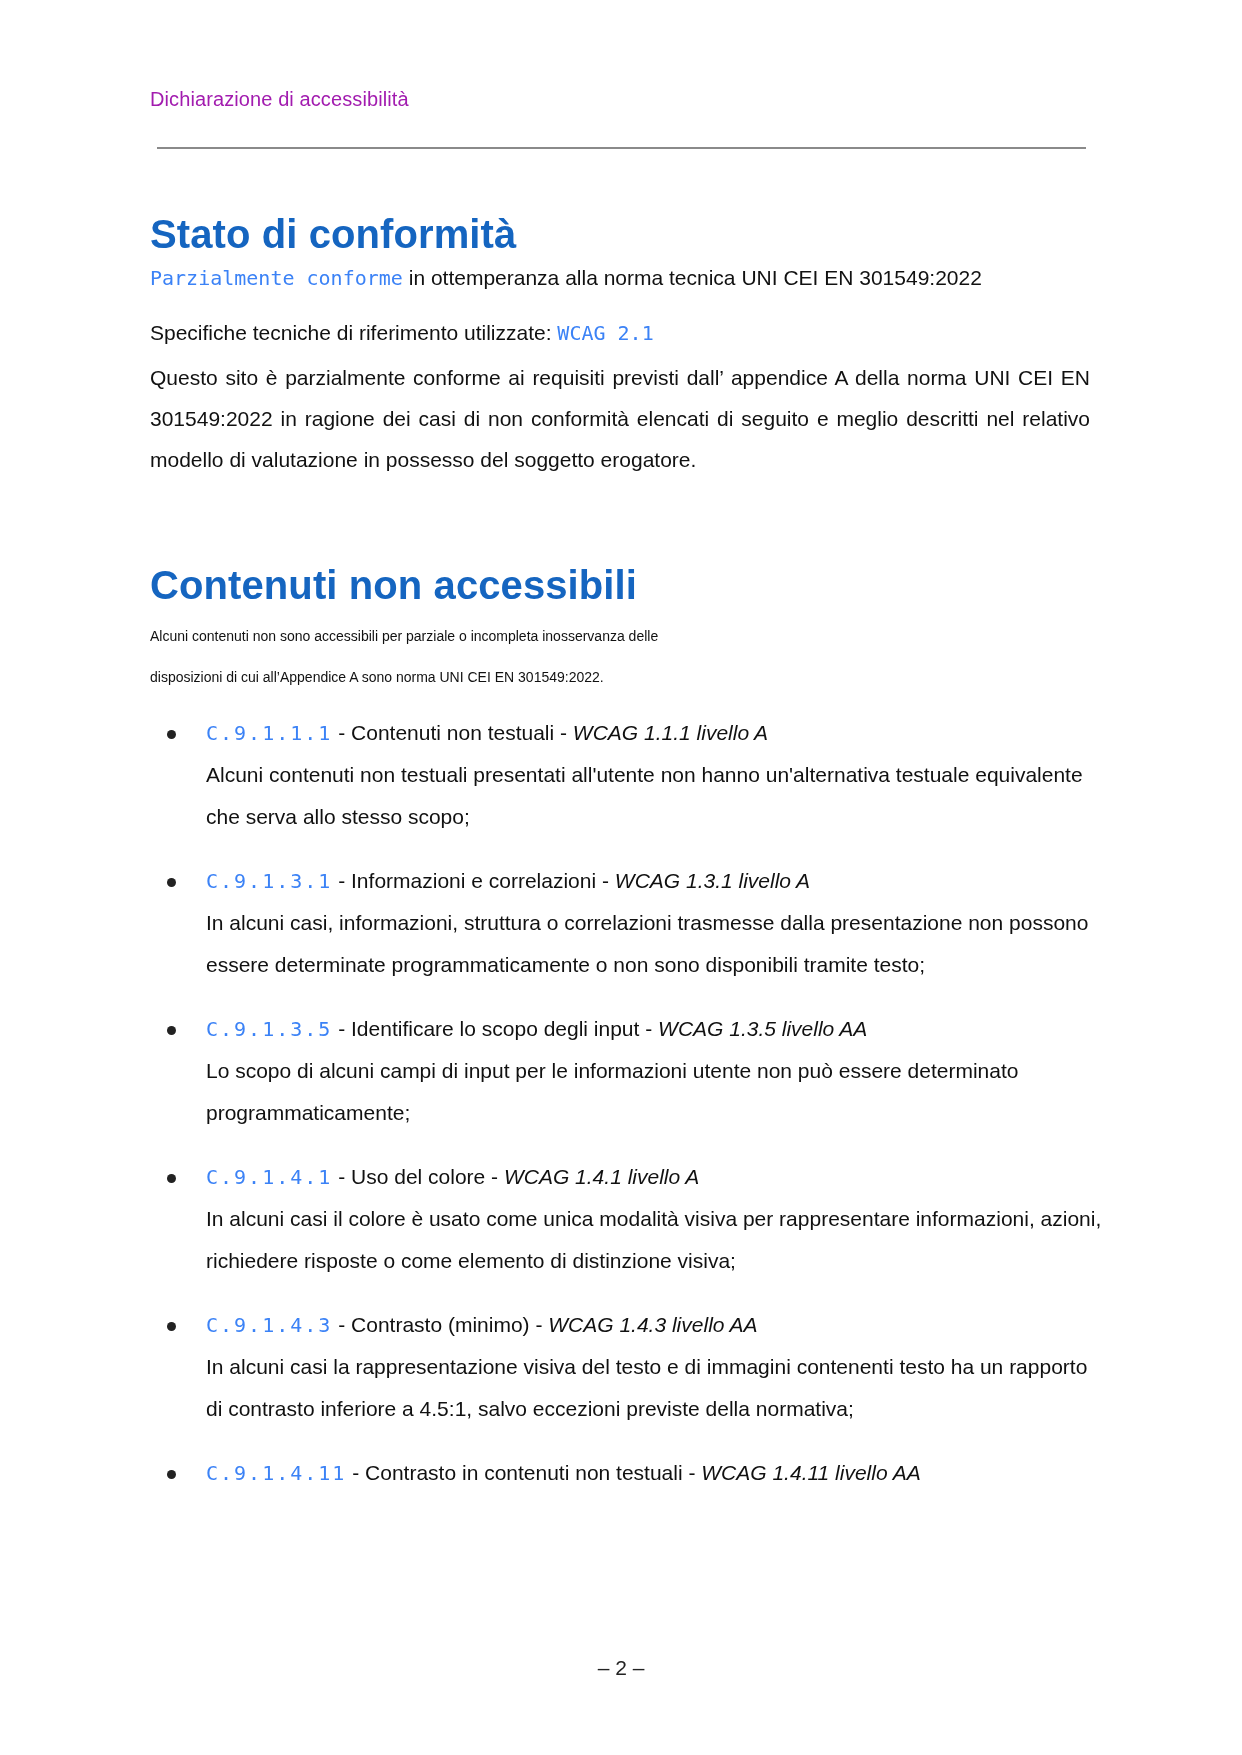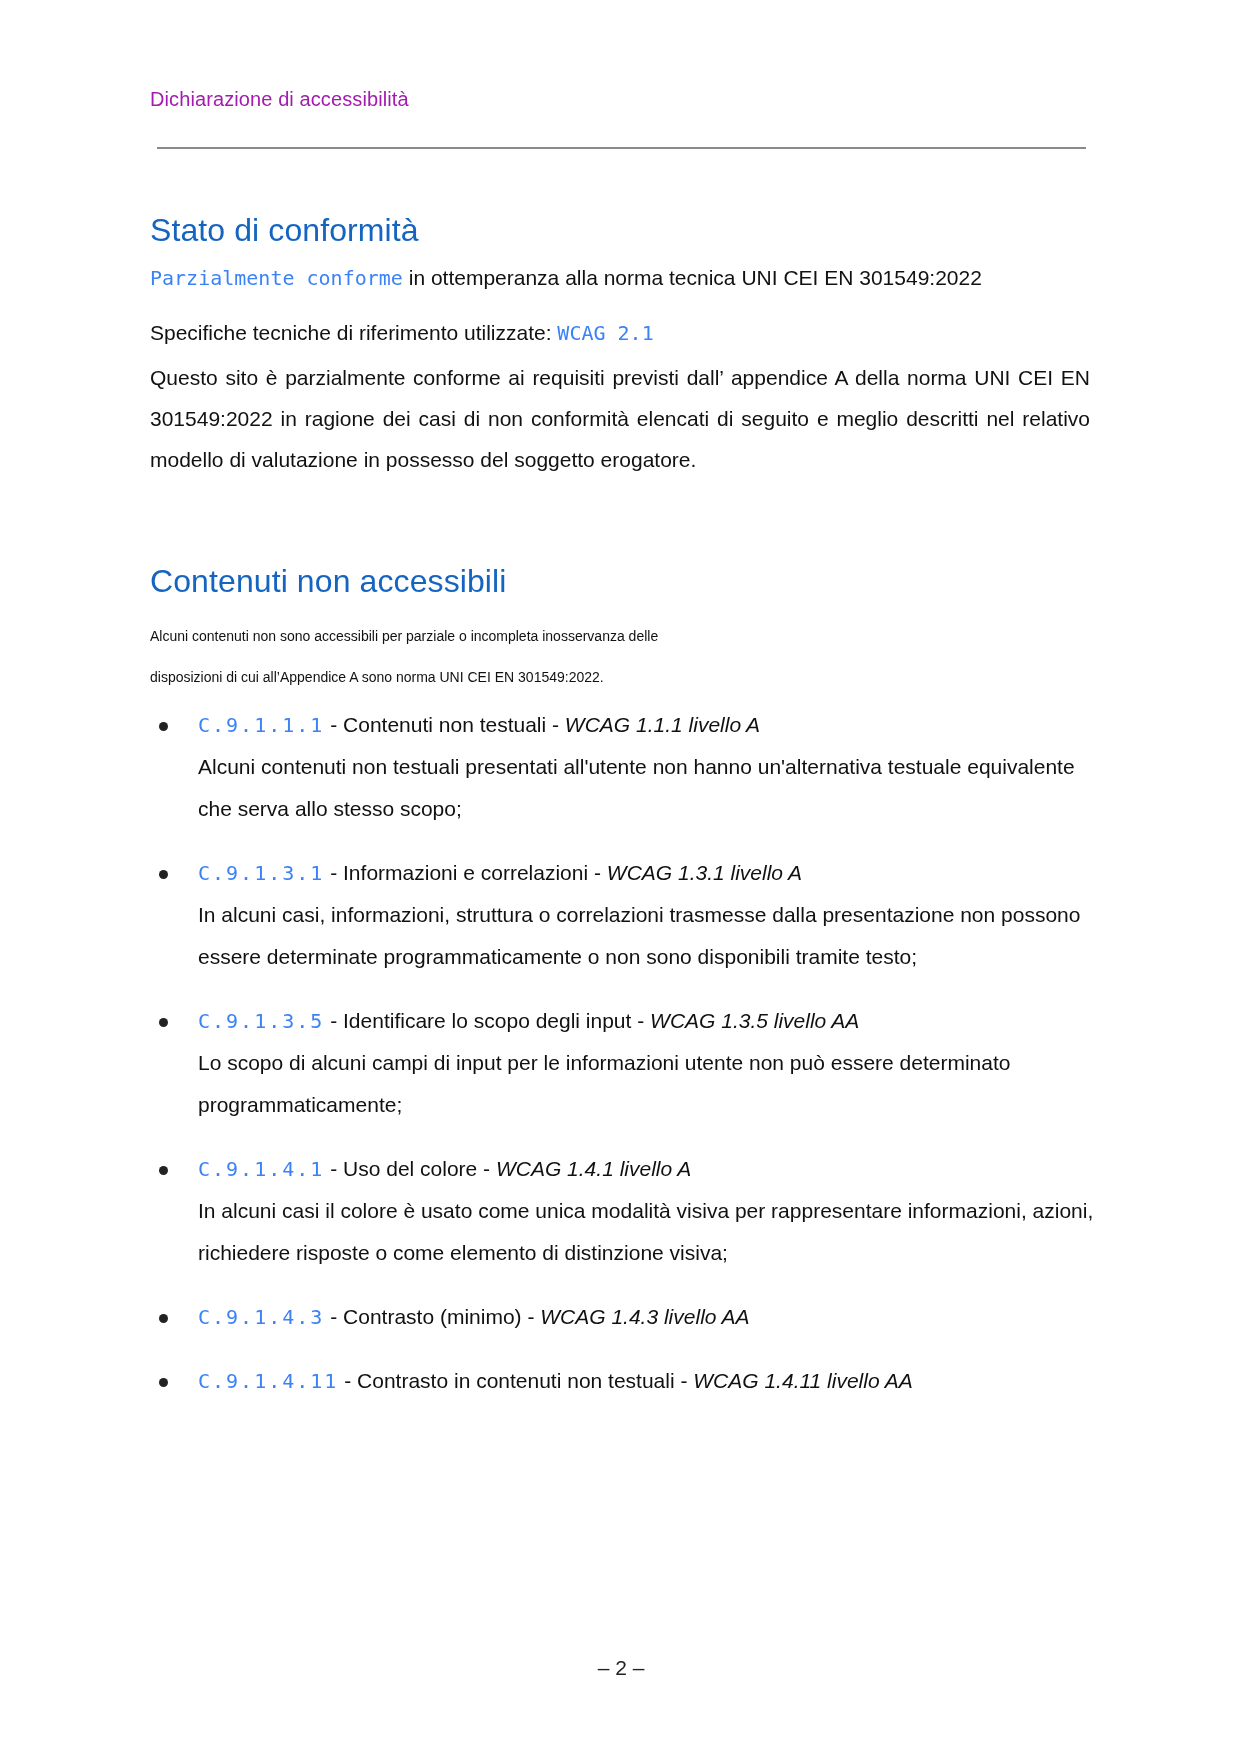--- a/index.html
+++ b/index.html
@@ -28,22 +28,22 @@
       left: 157px;
       top: 147px;
       width: 929px;
       height: 0;
       border-top: 2px solid #8a8a8a;
     }
     h2.section-title {
       position: absolute;
       left: 150px;
       margin: 0;
-      font-weight: normal;
-      font-size: 32px;
+      font-weight: bold;
+      font-size: 40px;
       color: #1565c0;
       letter-spacing: 0.1px;
     }
     .sec1-title { top: 212px; }
     .sec2-title { top: 563px; }
     .line {
       position: absolute;
       left: 150px;
       font-size: 21px;
       line-height: 42px;
@@ -69,21 +69,21 @@
       top: 616px;
       width: 940px;
       font-size: 14px;
       line-height: 41px;
     }
     .list {
       position: absolute;
       left: 150px;
       top: 700px;
       width: 940px;
-      margin: 4px;
+      margin: 12px;
       padding: 0;
       list-style: none;
     }
     .list-item {
       position: relative;
       padding-left: 44px;
       margin-bottom: 22px;
       font-size: 21px;
       line-height: 42px;
     }
@@ -160,20 +160,21 @@
     <span class="item-desc">Lo scopo di alcuni campi di input per le informazioni utente non può essere determinato programmaticamente;</span>
   </li>
   <li class="list-item">
     <span class="bullet"></span>
     <span class="item-title"><span class="mono">C.9.1.4.1</span><span> - Uso del colore - </span><span class="wcag">WCAG 1.4.1 livello A</span></span>
     <span class="item-desc">In alcuni casi il colore è usato come unica modalità visiva per rappresentare informazioni, azioni, richiedere risposte o come elemento di distinzione visiva;</span>
   </li>
   <li class="list-item">
     <span class="bullet"></span>
     <span class="item-title"><span class="mono">C.9.1.4.3</span><span> - Contrasto (minimo) - </span><span class="wcag">WCAG 1.4.3 livello AA</span></span>
+    <span class="item-desc">In alcuni casi la rappresentazione visiva del testo e di immagini contenenti testo ha un rapporto di contrasto inferiore a 4.5:1, salvo eccezioni previste della normativa;</span>
   </li>
   <li class="list-item">
     <span class="bullet"></span>
     <span class="item-title"><span class="mono">C.9.1.4.11</span><span> - Contrasto in contenuti non testuali - </span><span class="wcag">WCAG 1.4.11 livello AA</span></span>
   </li>
 </ul>
 
 <div class="page-number">– 2 –</div>
 
 </body></html>

